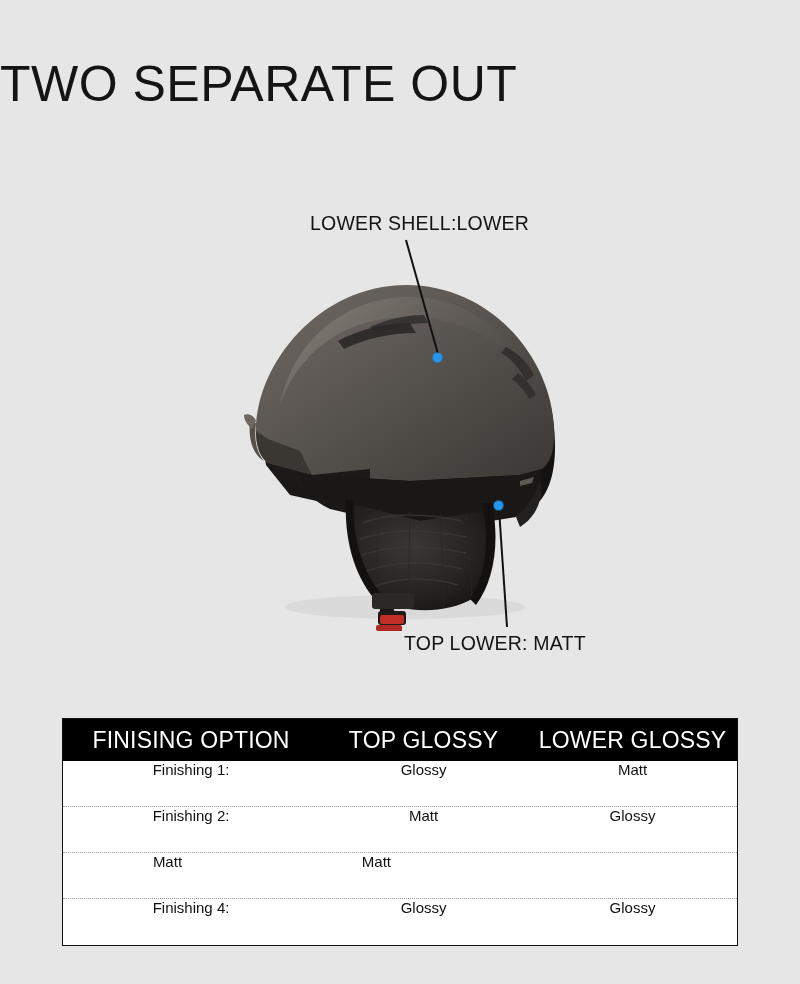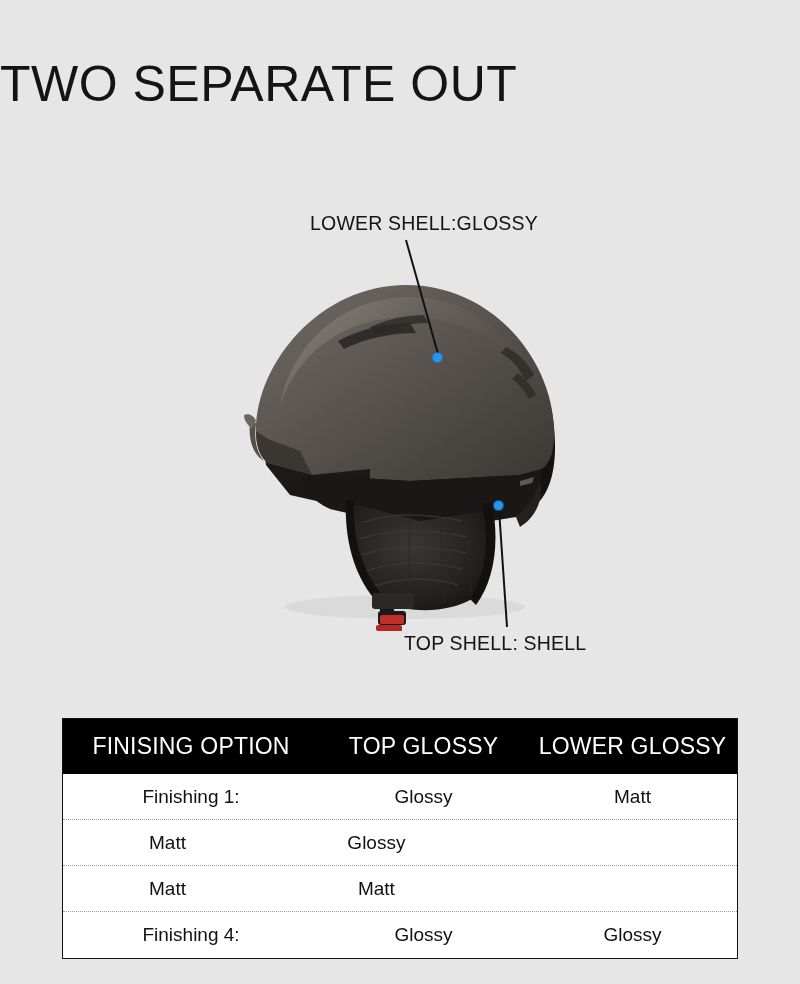--- a/index.html
+++ b/index.html
@@ -83,34 +83,34 @@
     top: 718px;
     width: 676px;
     border: 1px solid #111;
     background: #fff;
     box-sizing: border-box;
   }
   .table .thead {
     display: flex;
     background: #000;
     color: #fff;
-    height: 55px;
+    height: 42px;
     align-items: center;
     font-size: 23px;
     letter-spacing: 0.2px;
   }
   .table .thead .th {
     text-align: center;
     font-weight: 400;
   }
   .table .row {
     display: flex;
     height: 46px;
-    align-items: center;
-    font-size: 19px;
+    align-items: flex-start;
+    font-size: 15px;
     color: #111;
     border-bottom: 1px dotted #9a9a9a;
     box-sizing: border-box;
   }
   .table .row:last-child { border-bottom: none; }
 
   .col-1 { width: 38%; text-align: center; }
   .col-2 { width: 31%; text-align: center; }
   .col-3 { width: 31%; text-align: center; }
 
@@ -209,45 +209,46 @@
 
       <rect x="152" y="338" width="42" height="16" rx="3" fill="#2b2928"></rect>
       <rect x="158" y="356" width="28" height="14" rx="3" fill="#1d1b1a"></rect>
       <rect x="160" y="360" width="24" height="9" rx="2" fill="#c03028"></rect>
       <rect x="156" y="370" width="26" height="6" rx="2" fill="#b02a24"></rect>
 
       <path d="M300 226 l14 -4 l-2 6 l-12 3 z" fill="#6b655d" opacity="0.85"></path>
     </svg>
   </div>
 
-  <div class="callout-label" id="label-lower">LOWER SHELL:GLOSSY</div>
+  <div class="callout-label" id="label-lower">LOWER SHELL:LOWER</div>
   <svg class="leader" style="left:400px; top:236px;" width="60" height="130">
     <line x1="6" y1="4" x2="38" y2="118" stroke="#111" stroke-width="2"></line>
   </svg>
   <div class="dot" style="left:433px; top:353px;"></div>
 
-  <div class="callout-label" id="label-top">TOP SHELL: SHELL</div>
+  <div class="callout-label" id="label-top">TOP LOWER: MATT</div>
   <svg class="leader" style="left:480px; top:505px;" width="60" height="130">
     <line x1="19" y1="4" x2="27" y2="122" stroke="#111" stroke-width="2"></line>
   </svg>
   <div class="dot" style="left:494px; top:501px;"></div>
 
   <div class="table">
     <div class="thead">
       <div class="th col-1">FINISING OPTION</div>
       <div class="th col-2">TOP GLOSSY</div>
       <div class="th col-3">LOWER GLOSSY</div>
     </div>
 
     <div class="row">
       <div class="col-1">Finishing 1:</div>
       <div class="col-2">Glossy</div>
       <div class="col-3">Matt</div>
     </div>
     <div class="row">
+      <div class="col-1">Finishing 2:</div>
       <div class="col-2">Matt</div>
       <div class="col-3">Glossy</div>
     </div>
     <div class="row">
       <div class="col-2">Matt</div>
       <div class="col-3">Matt</div>
     </div>
     <div class="row">
       <div class="col-1">Finishing 4:</div>
       <div class="col-2">Glossy</div>

